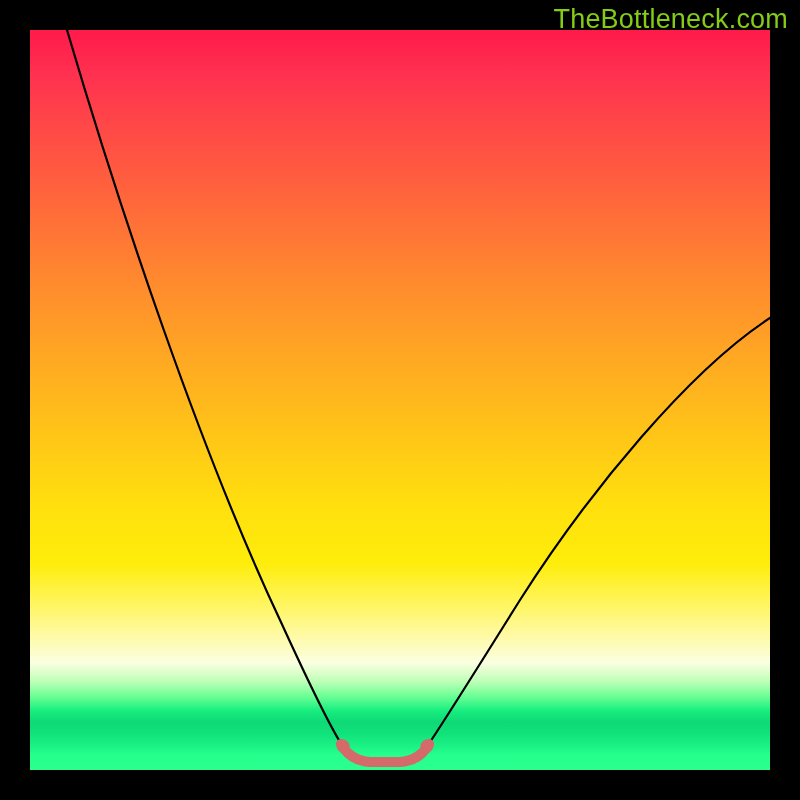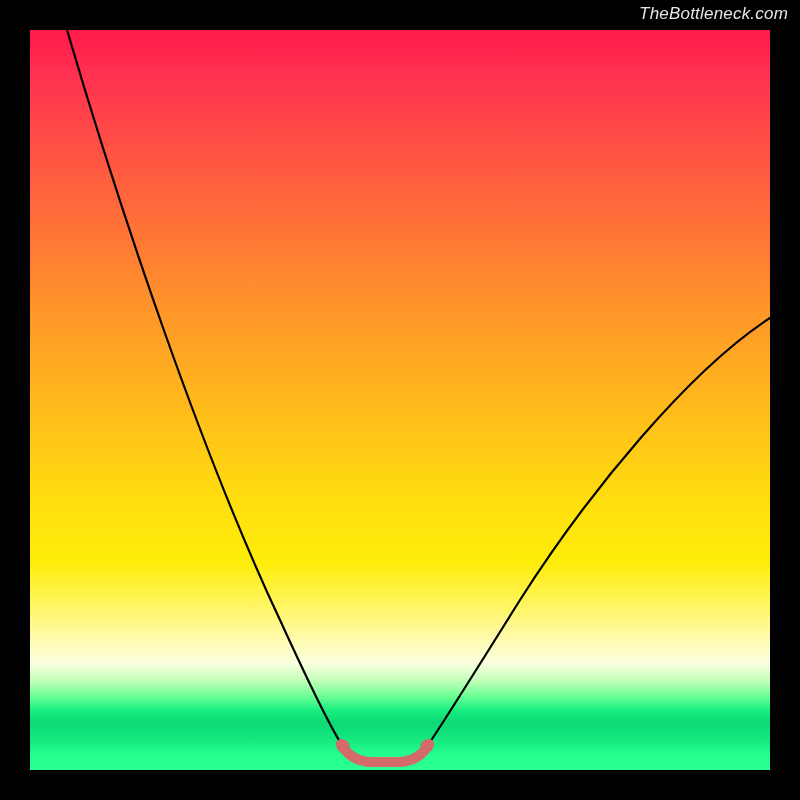--- a/index.html
+++ b/index.html
@@ -57,26 +57,25 @@
   svg.curve {
     position: absolute;
     inset: 0;
     width: 740px;
     height: 740px;
   }
   .watermark {
     position: absolute;
     top: 4px;
     right: 12px;
-    color: #e5e5e5;
-    font-size: 17px;
+    color: #84cc16;
+    font-size: 27px;
     font-weight: 400;
     letter-spacing: 0.2px;
     font-family: Arial, Helvetica, sans-serif;
-    font-style: italic;
   }
 </style>
 </head>
 <body>
 
 <div class="frame">
   <div class="plot">
     <div class="gradient"></div>
     <svg class="curve" viewBox="0 0 740 740" preserveAspectRatio="none">
       <path d="M 37 0

